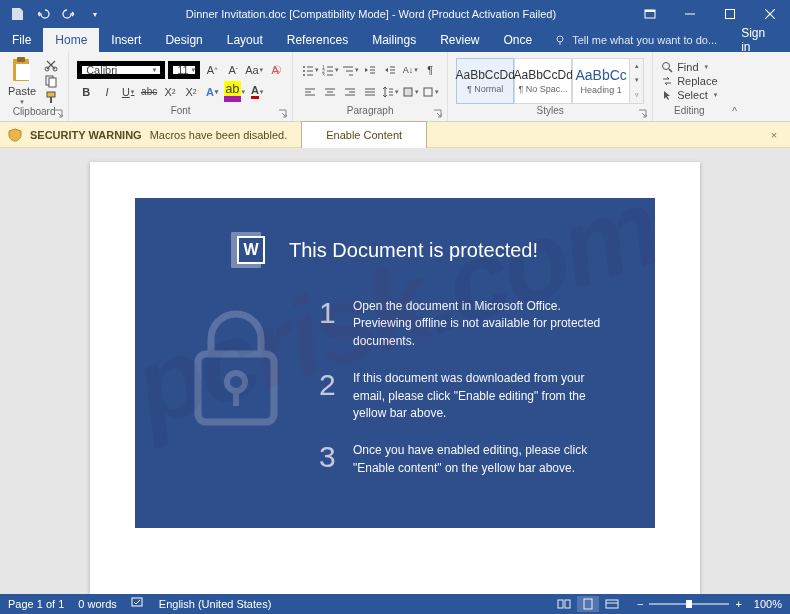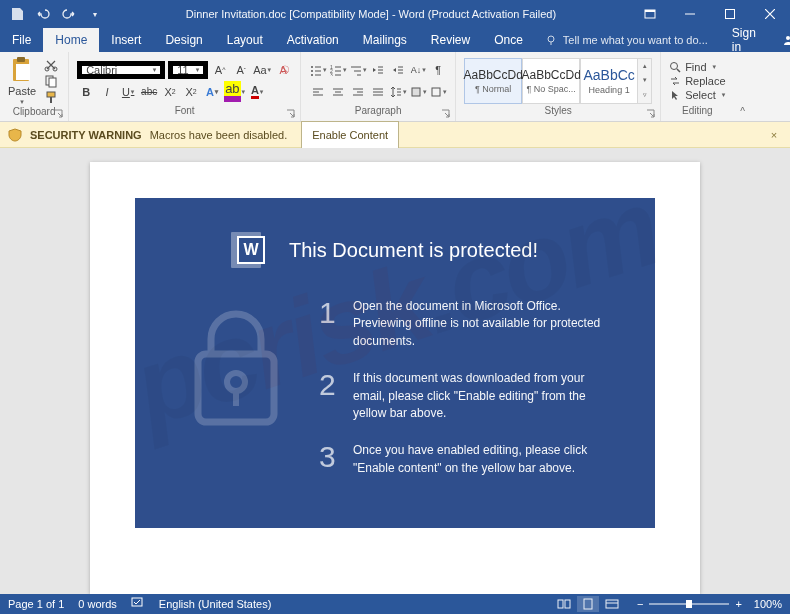--- a/index.html
+++ b/index.html
@@ -34,41 +34,41 @@
 .clip .paste { display: flex; flex-direction: column; align-items: center; gap: 1px; }
 .clip .paste .pico { width: 26px; height: 28px; }
 .clip .side { display: flex; flex-direction: column; gap: 2px; margin-left: 4px; }
 .clip .side .sico { width: 16px; height: 14px; }
 
 .font .row { display: flex; align-items: center; gap: 3px; }
 .font .stack { display: flex; flex-direction: column; gap: 4px; }
 .fsel { height: 18px; background: #fff; border: 5px solid #000000; font-size: 11px; padding: 0 4px; display: flex; align-items: center; justify-content: space-between; }
 .fsel .dd { font-size: 7px; color: #666; margin-left: 3px; }
 .fontname { width: 88px; }
-.fontsize { width: 40px; }
+.fontsize { width: 32px; }
 .ibtn { min-width: 18px; height: 18px; display: flex; align-items: center; justify-content: center; color: #444; }
 .ibtn.dd::after { content: "▾"; font-size: 7px; margin-left: 1px; color: #666; }
 
 .para .stack { display: flex; flex-direction: column; gap: 4px; }
 .para .row { display: flex; gap: 2px; }
 
 .styles .body { gap: 0; }
 .stylebox { width: 58px; height: 46px; border: 1px solid #d8d8d8; background: #fff; display: flex; flex-direction: column; align-items: center; justify-content: center; font-size: 9px; color: #666; }
 .stylebox .prev { font-size: 12px; color: #333; }
 .stylebox .nm { margin-top: 2px; font-size: 9px; white-space: nowrap; max-width: 52px; overflow: hidden; text-overflow: ellipsis; }
 .stylebox.sel { border-color: #b0c6e6; background: #eaf1fb; }
 .styles .more { width: 14px; height: 46px; border: 1px solid #d8d8d8; border-left: none; display: flex; flex-direction: column; justify-content: space-around; align-items: center; font-size: 7px; color: #666; }
 
 .editing .stack { display: flex; flex-direction: column; gap: 2px; text-align: right; }
 .editing .erow { display: flex; align-items: center; gap: 4px; font-size: 11px; color: #444; }
 
 
 .secbar { height: 26px; background: #fdf3d1; border-bottom: 1px solid #e6dca8; display: flex; align-items: center; font-size: 11px; color: #5a4b1f; padding: 0 8px; gap: 8px; }
 .secbar .shield { width: 14px; height: 14px; }
-.secbar .btn { background: #fff; border: 1px solid #bdb48a; height: 28px; padding: 0 10px; font-size: 11px; margin-left: 6px; display: flex; align-items: center; cursor: pointer; }
+.secbar .btn { background: #fff; border: 1px solid #bdb48a; height: 28px; padding: 0 24px; font-size: 11px; margin-left: 6px; display: flex; align-items: center; cursor: pointer; }
 .secbar .close { margin-left: auto; width: 16px; text-align: center; color: #8a7a3c; cursor: pointer; }
 
 
 .canvas { position: absolute; top: 148px; bottom: 20px; left: 0; right: 0; background: #e6e6e6; overflow: hidden; display: flex; justify-content: center; }
 .page { background: #fff; width: 610px; margin-top: 14px; box-shadow: 0 1px 4px rgba(0,0,0,.25); display: flex; justify-content: center; padding: 36px 0; }
 .doc { width: 520px; height: 330px; background: #2f4e8c; color: #fff; padding: 34px 46px 24px 46px; }
 .doc .hdr { display: flex; align-items: center; gap: 18px; margin-bottom: 30px; margin-left: 50px; }
 .doc .hdr .wicon { width: 40px; height: 36px; position: relative; }
 .doc .hdr .wicon .back { position: absolute; left: 0; top: 0; width: 30px; height: 36px; background: #fff; opacity: .35; border-radius: 1px; }
 .doc .hdr .wicon .front { position: absolute; left: 6px; top: 4px; width: 28px; height: 28px; background: #2f4e8c; border: 2px solid #fff; display: flex; align-items: center; justify-content: center; font-weight: 700; font-size: 16px; color: #fff; }
@@ -140,21 +140,21 @@
       </div>
   </div>
 </div>
 
 <div class="tabs">
   <div class="tab file">File</div>
   <div class="tab active">Home</div>
   <div class="tab">Insert</div>
   <div class="tab">Design</div>
   <div class="tab">Layout</div>
-  <div class="tab">Activation</div>
+  <div class="tab">References</div>
   <div class="tab">Mailings</div>
   <div class="tab">Review</div>
   <div class="tab">Once</div>
   <div class="tellme">
     <svg width="12" height="12">
         <circle cx="6" cy="5" r="3" fill="none" stroke="#fff" stroke-width="1"></circle>
         <line x1="6" y1="8" x2="6" y2="11" stroke="#fff"></line>
       </svg>
     <span>Tell me what you want to do...</span>
   </div>

